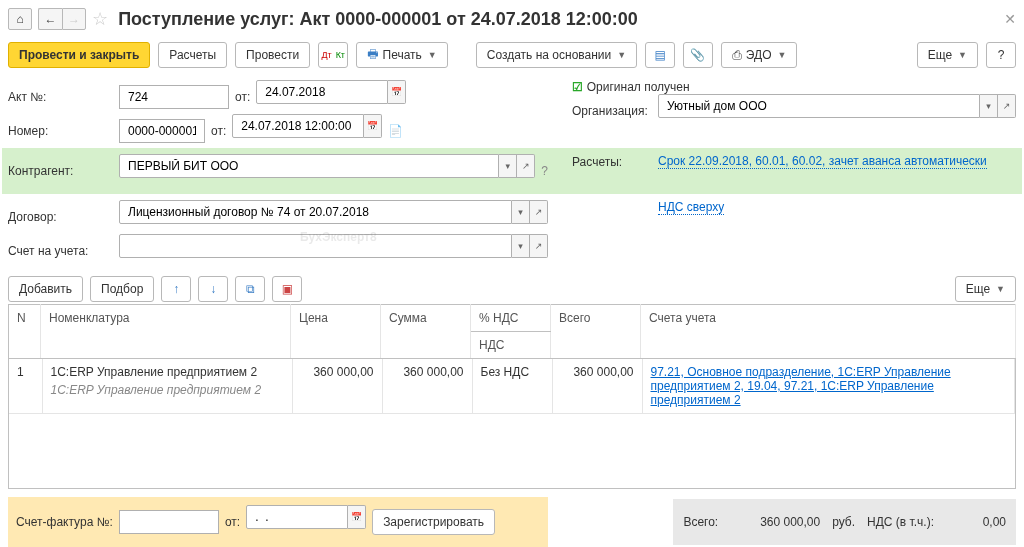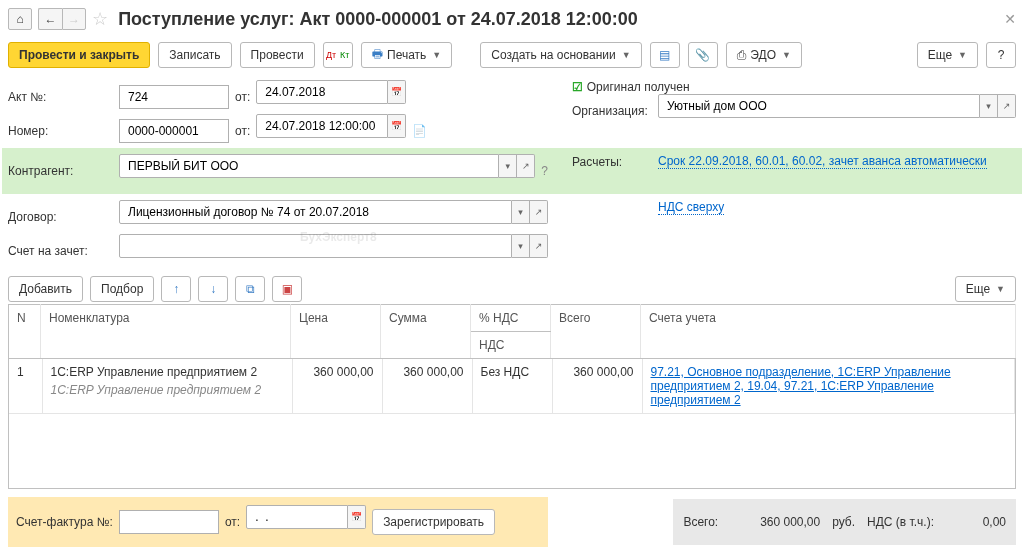--- a/index.html
+++ b/index.html
@@ -70,21 +70,21 @@
       <div class="nav-btn">←</div>
       <div class="nav-btn" style="color:#ccc">→</div>
     </div>
     <span class="star">☆</span>
     <span class="title">Поступление услуг: Акт 0000-000001 от 24.07.2018 12:00:00</span>
     <span class="close-x">✕</span>
   </div>
 
   <div class="toolbar">
     <div class="btn btn-primary">Провести и закрыть</div>
-    <div class="btn">Записать</div>
+    <div class="btn">Расчеты</div>
     <div class="btn">Провести</div>
     <div class="btn btn-icon">
         <span style="font-size:9px;color:#c00">Дт</span>
         <span style="font-size:9px;color:#080">Кт</span>
       </div>
     <div class="btn">
         <span style="color:#3a7ec5">🖶</span>
         <span>Печать</span>
         <span class="dd-caret">▼</span>
       </div>
@@ -122,21 +122,21 @@
         <span>от:</span>
         <div class="combo" style="width:150px">
           <div class="field" style="flex:1">
               <input value="24.07.2018" style="">
             </div>
           <div class="combo-btn">📅</div>
         </div>
       </div>
       <div class="form-row">
         <span class="lbl">Номер:</span>
-        <div class="field" style="width:110px">
+        <div class="field" style="width:86px">
             <input value="0000-000001" style="">
           </div>
         <span>от:</span>
         <div class="combo" style="width:150px">
           <div class="field" style="flex:1">
               <input value="24.07.2018 12:00:00" style="">
             </div>
           <div class="combo-btn">📅</div>
         </div>
         <span style="color:#2aa82a">📄</span>
@@ -192,21 +192,21 @@
         <span class="lbl">Договор:</span>
         <div class="combo" style="flex:1">
           <div class="field" style="flex:1">
               <input value="Лицензионный договор № 74 от 20.07.2018" style="">
             </div>
           <div class="combo-btn">▾</div>
           <div class="combo-btn">↗</div>
         </div>
       </div>
       <div class="form-row">
-        <span class="lbl">Счет на зачет:</span>
+        <span class="lbl">Счет на учета:</span>
         <div class="combo" style="flex:1">
           <div class="field" style="flex:1">
               <input style="">
             </div>
           <div class="combo-btn">▾</div>
           <div class="combo-btn">↗</div>
         </div>
       </div>
     </div>
     <div class="col-right">

